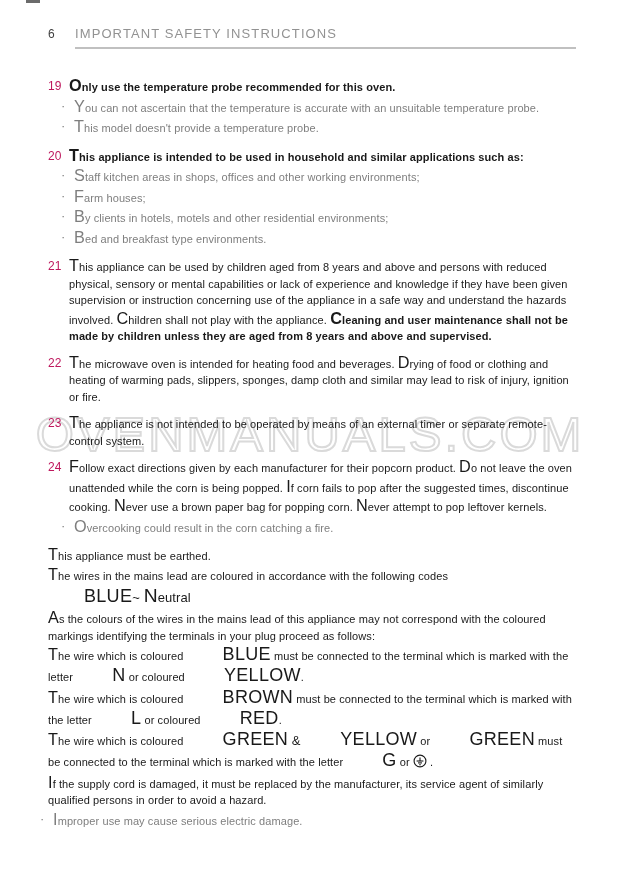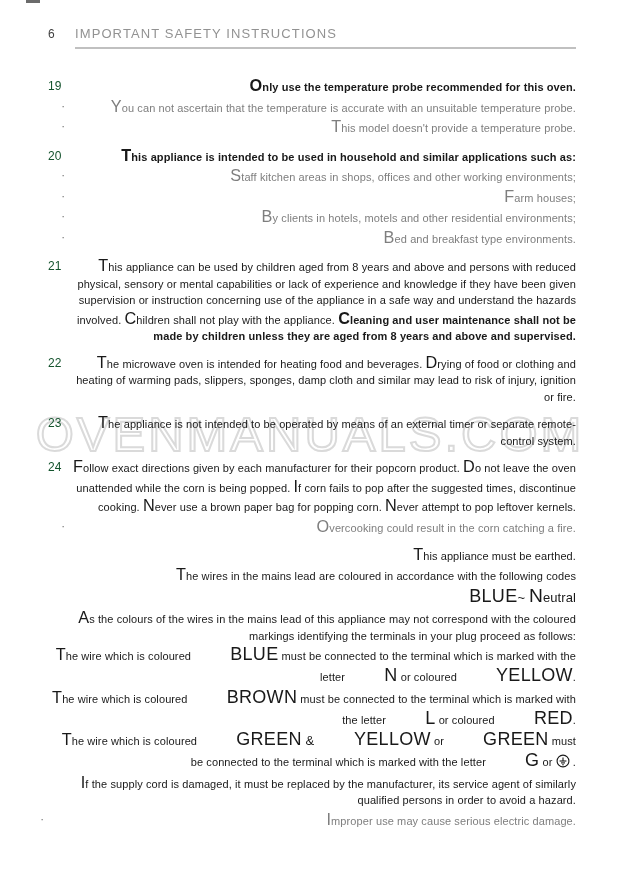--- a/index.html
+++ b/index.html
@@ -25,24 +25,24 @@
     position:absolute; left:0; top:406px; width:620px;
     text-align:center; white-space:nowrap;
     font-size:49px; font-weight:normal; letter-spacing:3px;
     color:transparent; -webkit-text-stroke:2px #dadada;
     z-index:0; pointer-events:none;
   }
 
   
   .list { position:relative; z-index:1; }
   .item { display:flex; margin-bottom:8px; }
-  .num { width:21px; flex-shrink:0; font-size:12px; color:#14532d; padding-top:3px; }
+  .num { width:21px; flex-shrink:0; font-size:12px; color:#be185d; padding-top:3px; }
   .content { flex:1; min-width:0; }
 
-  .para { font-size:11px; line-height:1.5; color:#191919; letter-spacing:0.1px;text-align:right; }
+  .para { font-size:11px; line-height:1.5; color:#191919; letter-spacing:0.1px; }
   .run { }
   .run.bold { font-weight:bold; }
   .run.md { font-size:13px; line-height:1.2; }
   .run.xl { font-size:18px; line-height:1.18; letter-spacing:0.3px;margin-left:36px; }
   .cap { font-size:1.48em; line-height:1.15; }
   .bigline { margin:1px 0; }
 
   .bullet { display:flex; margin:1px 0 1px -10px; }
   .dot { width:15px; flex-shrink:0; color:#808080; font-size:13px; line-height:1.45; padding-left:2px; }
   .btext { flex:1; min-width:0; }

